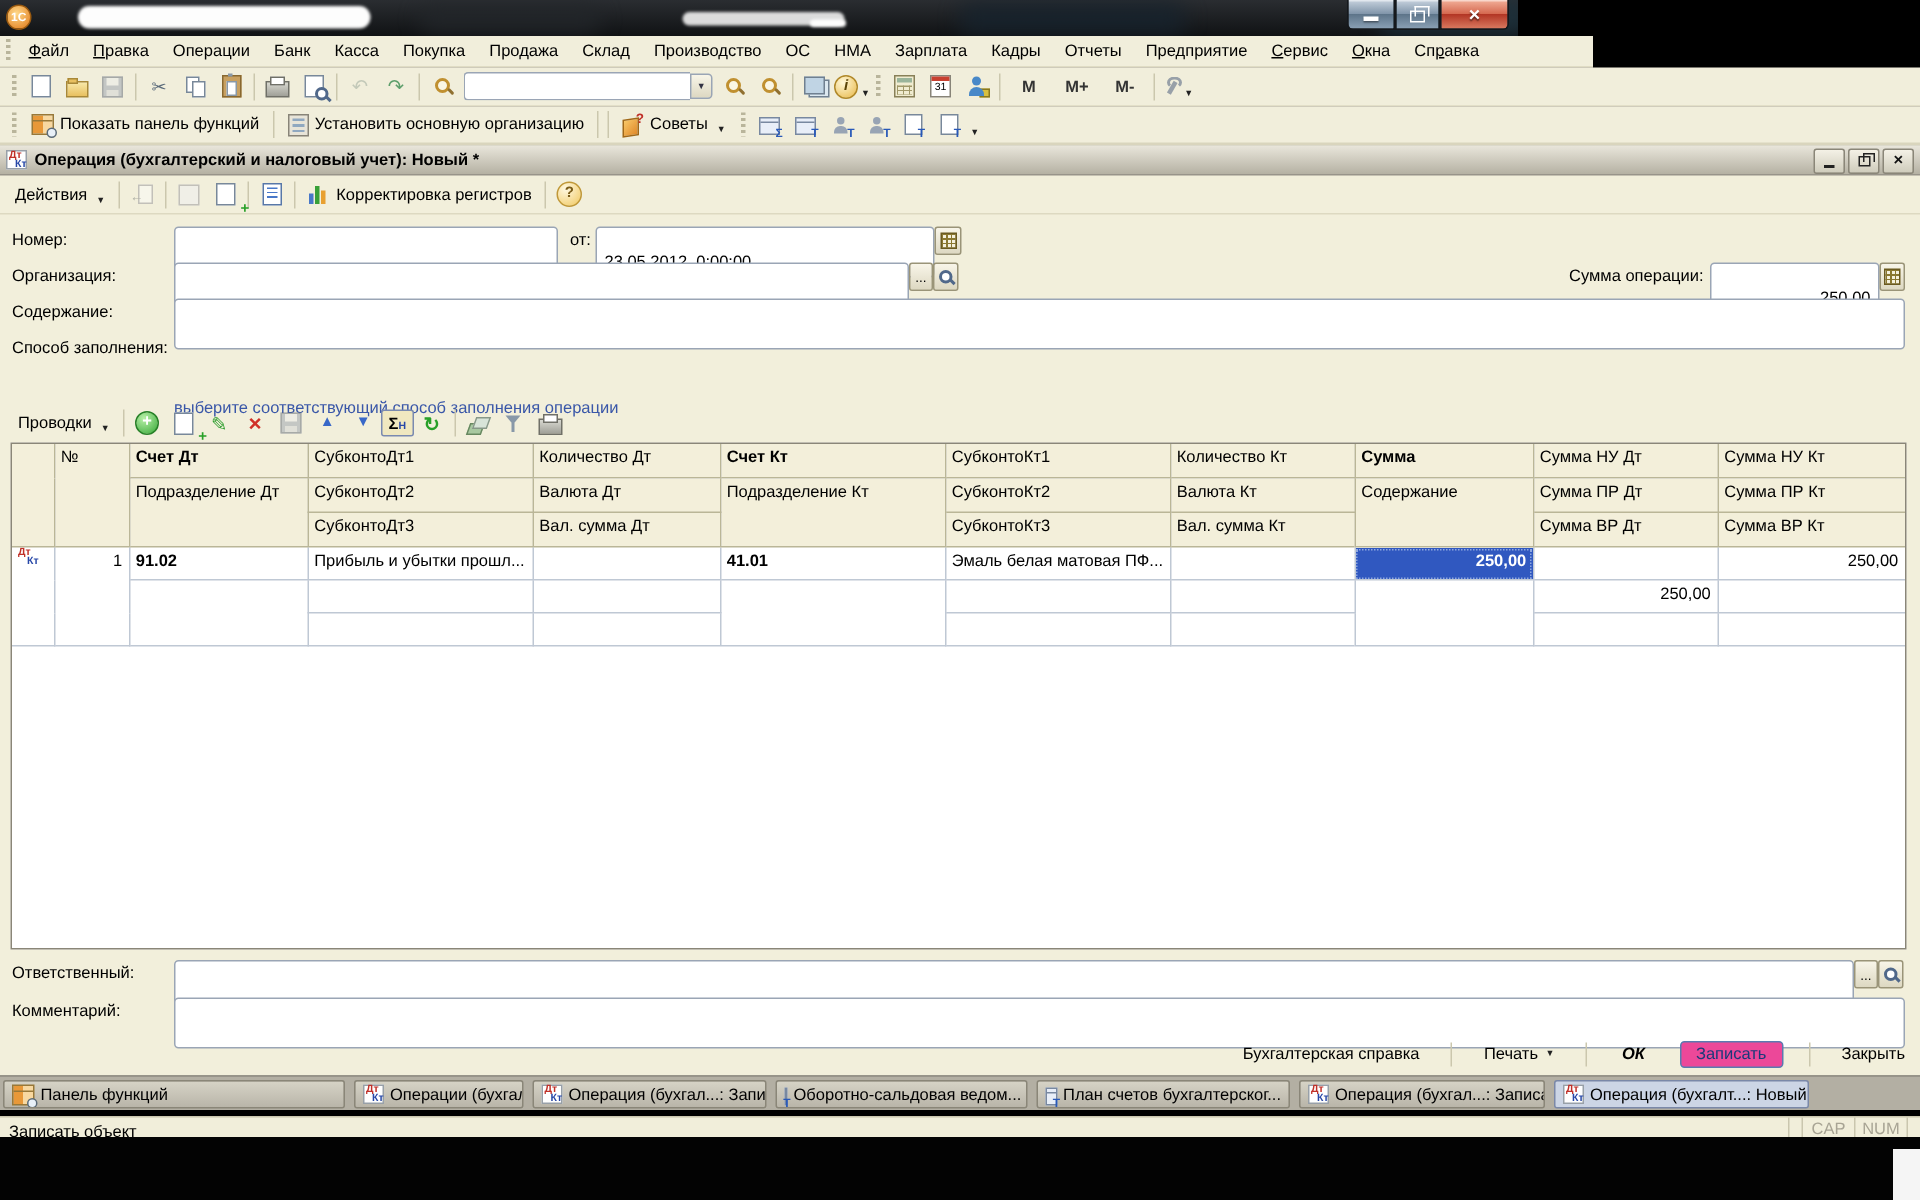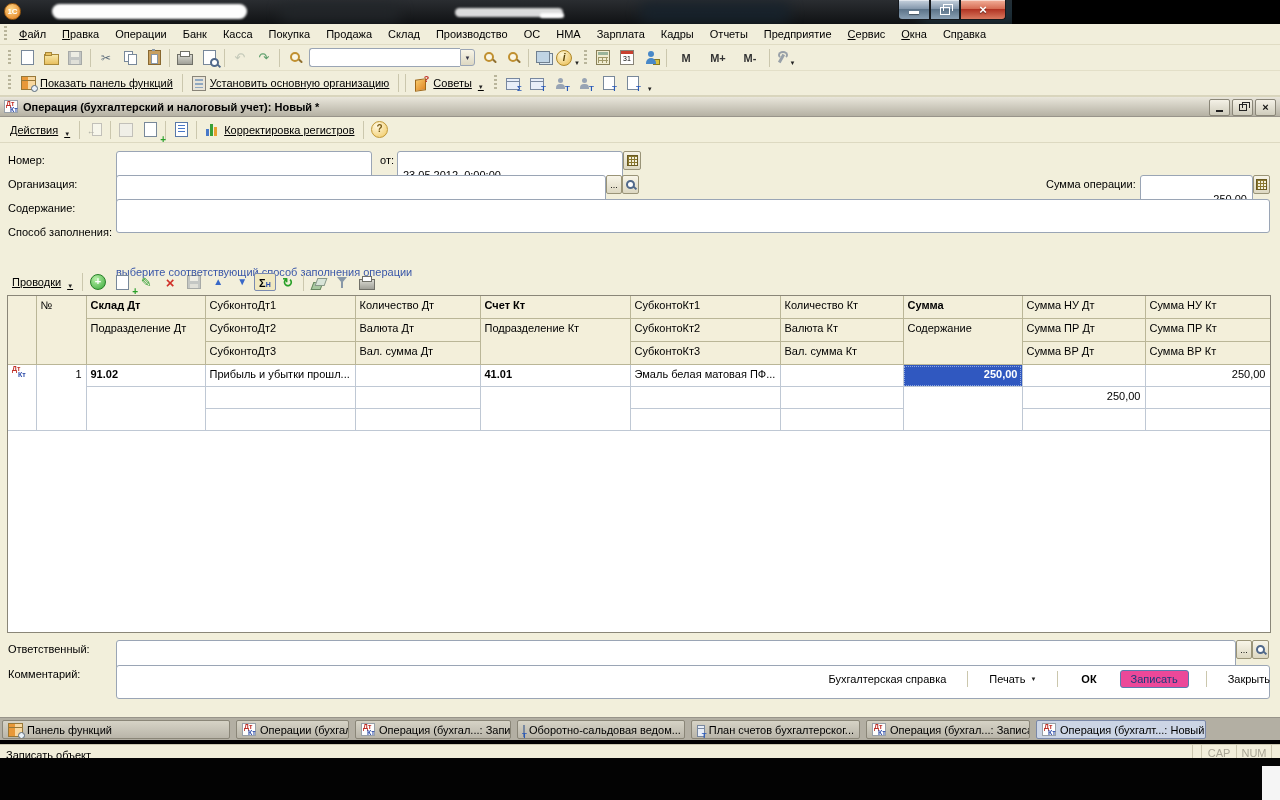--- a/index.html
+++ b/index.html
@@ -27,34 +27,34 @@
   .wbtn.min{width:30px;border-radius:0 0 0 4px;}
   .wbtn.max{width:28px;}
   .wbtn.close{width:44px;border-radius:0 0 4px 0;
     background:linear-gradient(180deg,#f2b09a,#d4664d 50%,#b23524 50%,#d9795f);}
   .g-min{width:10px;height:3px;background:#fff;margin-top:6px;box-shadow:0 1px 1px rgba(0,0,0,.4);}
   .g-res{width:8px;height:6px;border:1px solid #fff;position:relative;margin-top:2px;}
   .g-res::before{content:"";position:absolute;left:2px;top:-4px;width:8px;height:6px;border:1px solid #fff;border-bottom:none;}
   .g-x{color:#fff;font-weight:bold;font-size:13px;line-height:1;text-shadow:0 1px 1px rgba(0,0,0,.5);}
 
   
-  .menubar{position:absolute;left:0;top:24px;width:1280px;height:21px;background:#f1eedb;
+  .menubar{position:absolute;left:0;top:24px;width:1062px;height:21px;background:#f1eedb;
     border-bottom:1px solid #e0dcc4;display:flex;align-items:center;padding-left:10px;box-sizing:border-box;}
   .menubar .mi{padding:2px 8px;cursor:default;}
   .grip{width:3px;height:16px;margin:0 4px;background:repeating-linear-gradient(180deg,#b9b59b 0 2px,transparent 2px 4px);}
 
   
   .tbar{position:absolute;left:0;width:1280px;height:26px;background:#f1eedb;display:flex;align-items:center;
     border-bottom:1px solid #e3dfc8;box-sizing:border-box;padding-left:4px;}
   .t1{top:45px;} .t2{top:71px;border-bottom:2px solid #d9d5bd;}
   .btn{min-width:24px;height:22px;display:flex;align-items:center;justify-content:center;border-radius:2px;position:relative;}
   .sep{width:1px;height:18px;background:#cbc7ad;margin:0 3px;}
   .dis{opacity:.45;filter:grayscale(.6);}
   .caret{font-size:6px;color:#222;margin-left:2px;align-self:flex-end;margin-bottom:3px;}
-  .flatbtn{display:flex;align-items:center;gap:4px;padding:2px 6px;height:20px;text-decoration:underline;}
+  .flatbtn{display:flex;align-items:center;gap:4px;padding:2px 6px;height:20px;}
   .memb{font-weight:bold;color:#333;padding:0 4px;}
   .combo{display:flex;align-items:center;margin:0 2px;}
   .combo .cfield{width:150px;height:17px;background:#fff;border:1px solid #9aa5b5;border-right:none;border-radius:3px 0 0 3px;}
   .combo .cdd{width:15px;height:17px;background:linear-gradient(#f8f5e8,#ddd8c2);border:1px solid #9aa5b5;
     display:flex;align-items:center;justify-content:center;font-size:6px;color:#334;box-sizing:border-box;border-radius:0 3px 3px 0;}
 
   
   .ic{position:relative;display:inline-block;}
   .ic-doc{width:11px;height:13px;background:#fff;border:1px solid #78889a;}
   .ic-folder{width:13px;height:9px;background:linear-gradient(#f8e8a8,#e8c060);border:1px solid #a88838;margin-top:3px;}
@@ -192,23 +192,23 @@
   .grid td{height:19px;border-right:1px solid #bfc8d4;border-bottom:1px solid #bfc8d4;
     padding:1px 4px;vertical-align:top;line-height:16px;overflow:hidden;white-space:nowrap;}
   .grid td.bd{font-weight:bold;}
   .grid td.ra,.grid th.ra{text-align:right;}
   .grid td.sel{background:#3058c0;color:#fff;font-weight:bold;outline:1px dotted #8fa8e0;outline-offset:-2px;}
   .grid .markh{background:#f3efda;}
   .dtkt{display:block;font-size:7px;font-weight:bold;line-height:6px;}
   .dtkt .d{color:#c03028;display:block;}
   .dtkt .k{color:#2848a8;display:block;margin-left:6px;}
 
-  .footer-btns{position:absolute;right:6px;top:570px;height:24px;display:flex;align-items:center;gap:17px;}
+  .footer-btns{position:absolute;right:6px;top:594px;height:24px;display:flex;align-items:center;gap:17px;}
   .linkbtn{display:flex;align-items:center;gap:3px;padding:2px 4px;}
-  .okbtn{font-weight:bold;padding:2px 6px;}
+  .okbtn{font-weight:bold;padding:2px 6px;font-style:italic;}
   .defbtn{background:#ec4899;border:1px solid #5a7ab0;border-radius:3px;padding:2px 10px;color:#1a3a7a;}
   .vsep{width:1px;height:16px;background:#cbc7ad;}
 
   
   .taskbar{position:absolute;left:0;top:717px;width:1280px;height:23px;background:#b3afa3;
     border-top:1px solid #98948a;display:flex;align-items:flex-start;gap:6px;padding:2px 0 0 2px;box-sizing:border-box;}
   .task-tab{height:19px;box-sizing:border-box;border:1px solid #8a8678;border-radius:2px;
     background:linear-gradient(#d6d3c6,#b9b5a9);display:flex;align-items:center;gap:4px;padding:0 5px;overflow:hidden;white-space:nowrap;}
   .task-tab.active{background:#ccd5e5;border-color:#7a88a8;}
 
@@ -557,21 +557,21 @@
             <col style="width:150px">
             <col style="width:123px">
           <col style="width:119px">
             <col style="width:123px">
             <col style="width:125px">
         </colgroup>
         <tbody>
             <tr>
           <th class="markh" rowspan="3"></th>
           <th rowspan="3">№</th>
-          <th class="bh">Склад Дт</th>
+          <th class="bh">Счет Дт</th>
           <th>СубконтоДт1</th>
           <th>Количество Дт</th>
           <th class="bh">Счет Кт</th>
           <th>СубконтоКт1</th>
           <th>Количество Кт</th>
           <th class="bh">Сумма</th>
           <th>Сумма НУ Дт</th>
           <th>Сумма НУ Кт</th>
         </tr>
         <tr>

